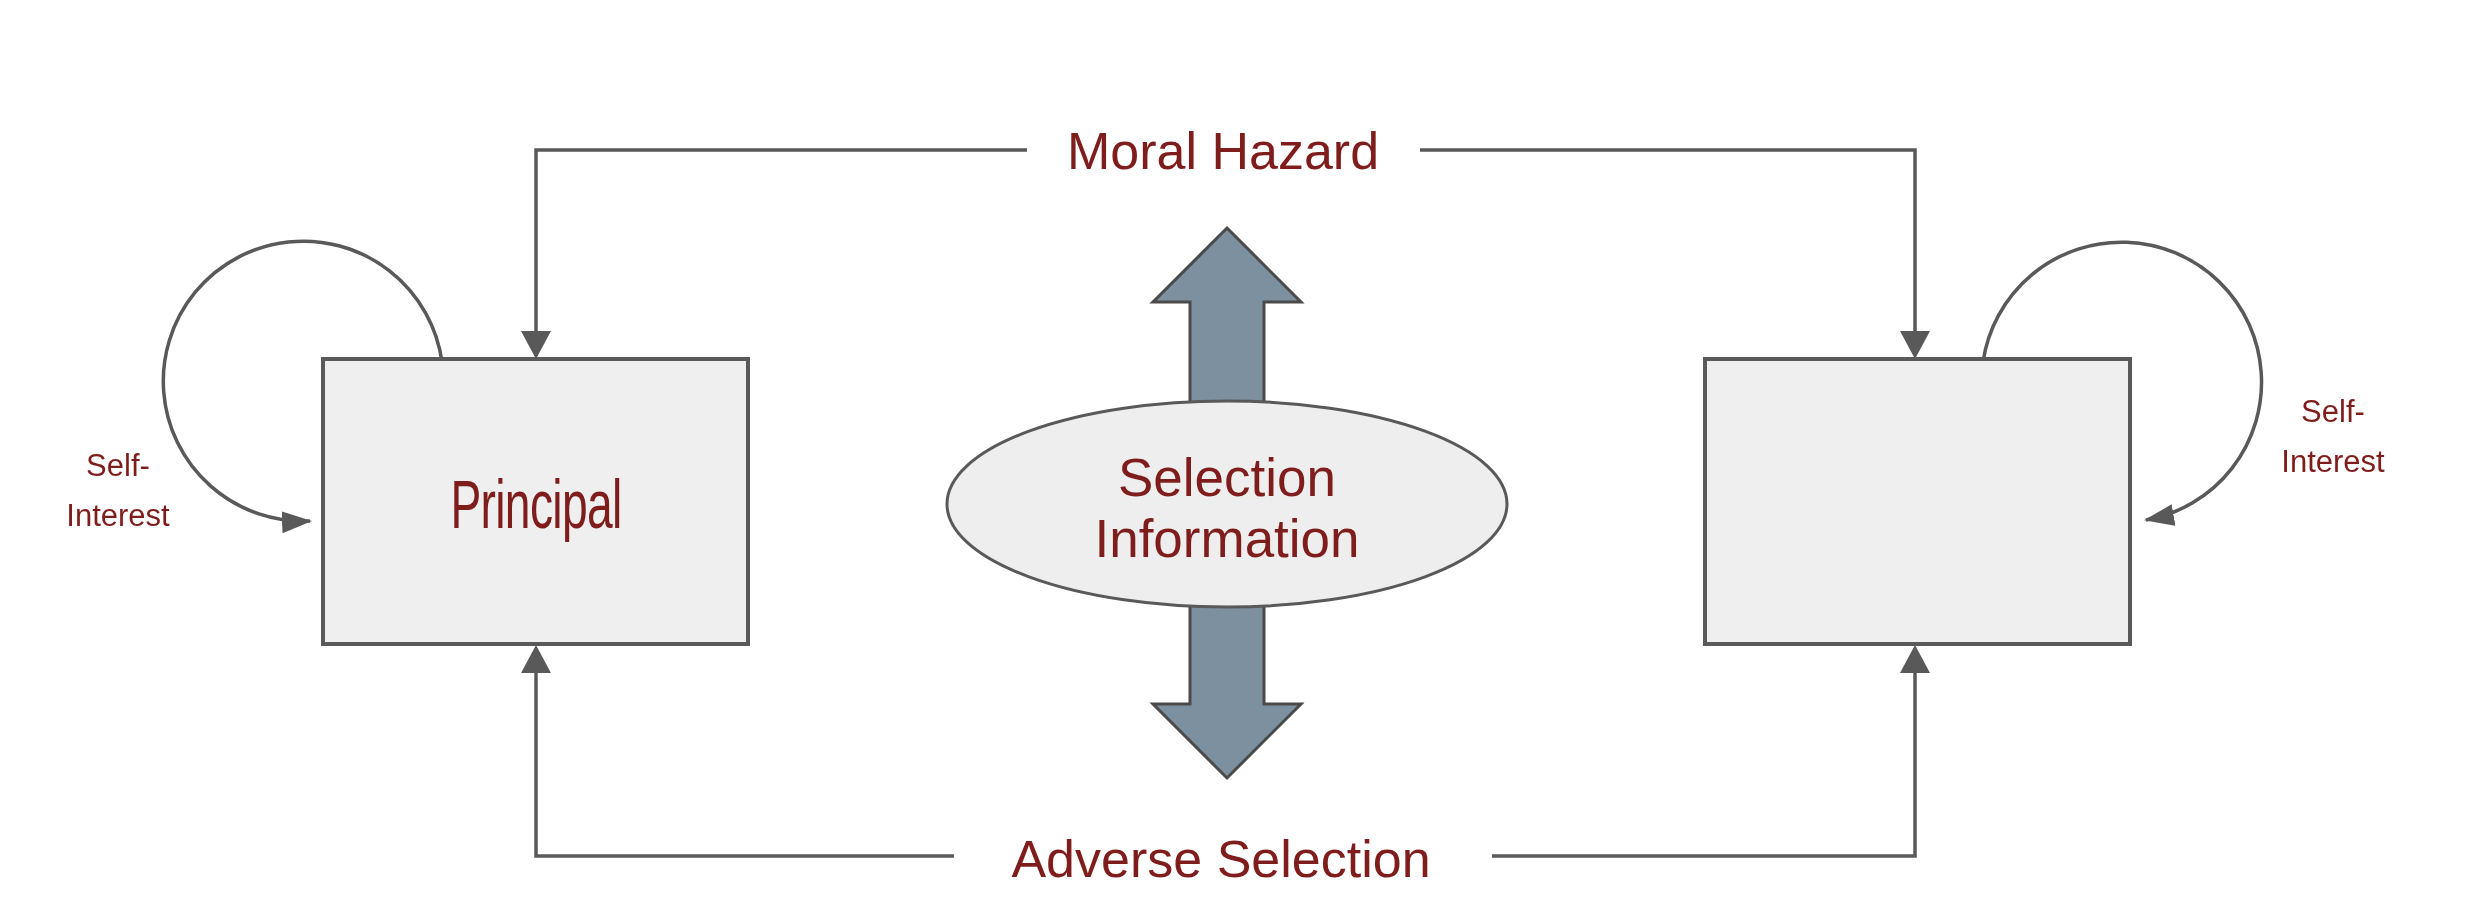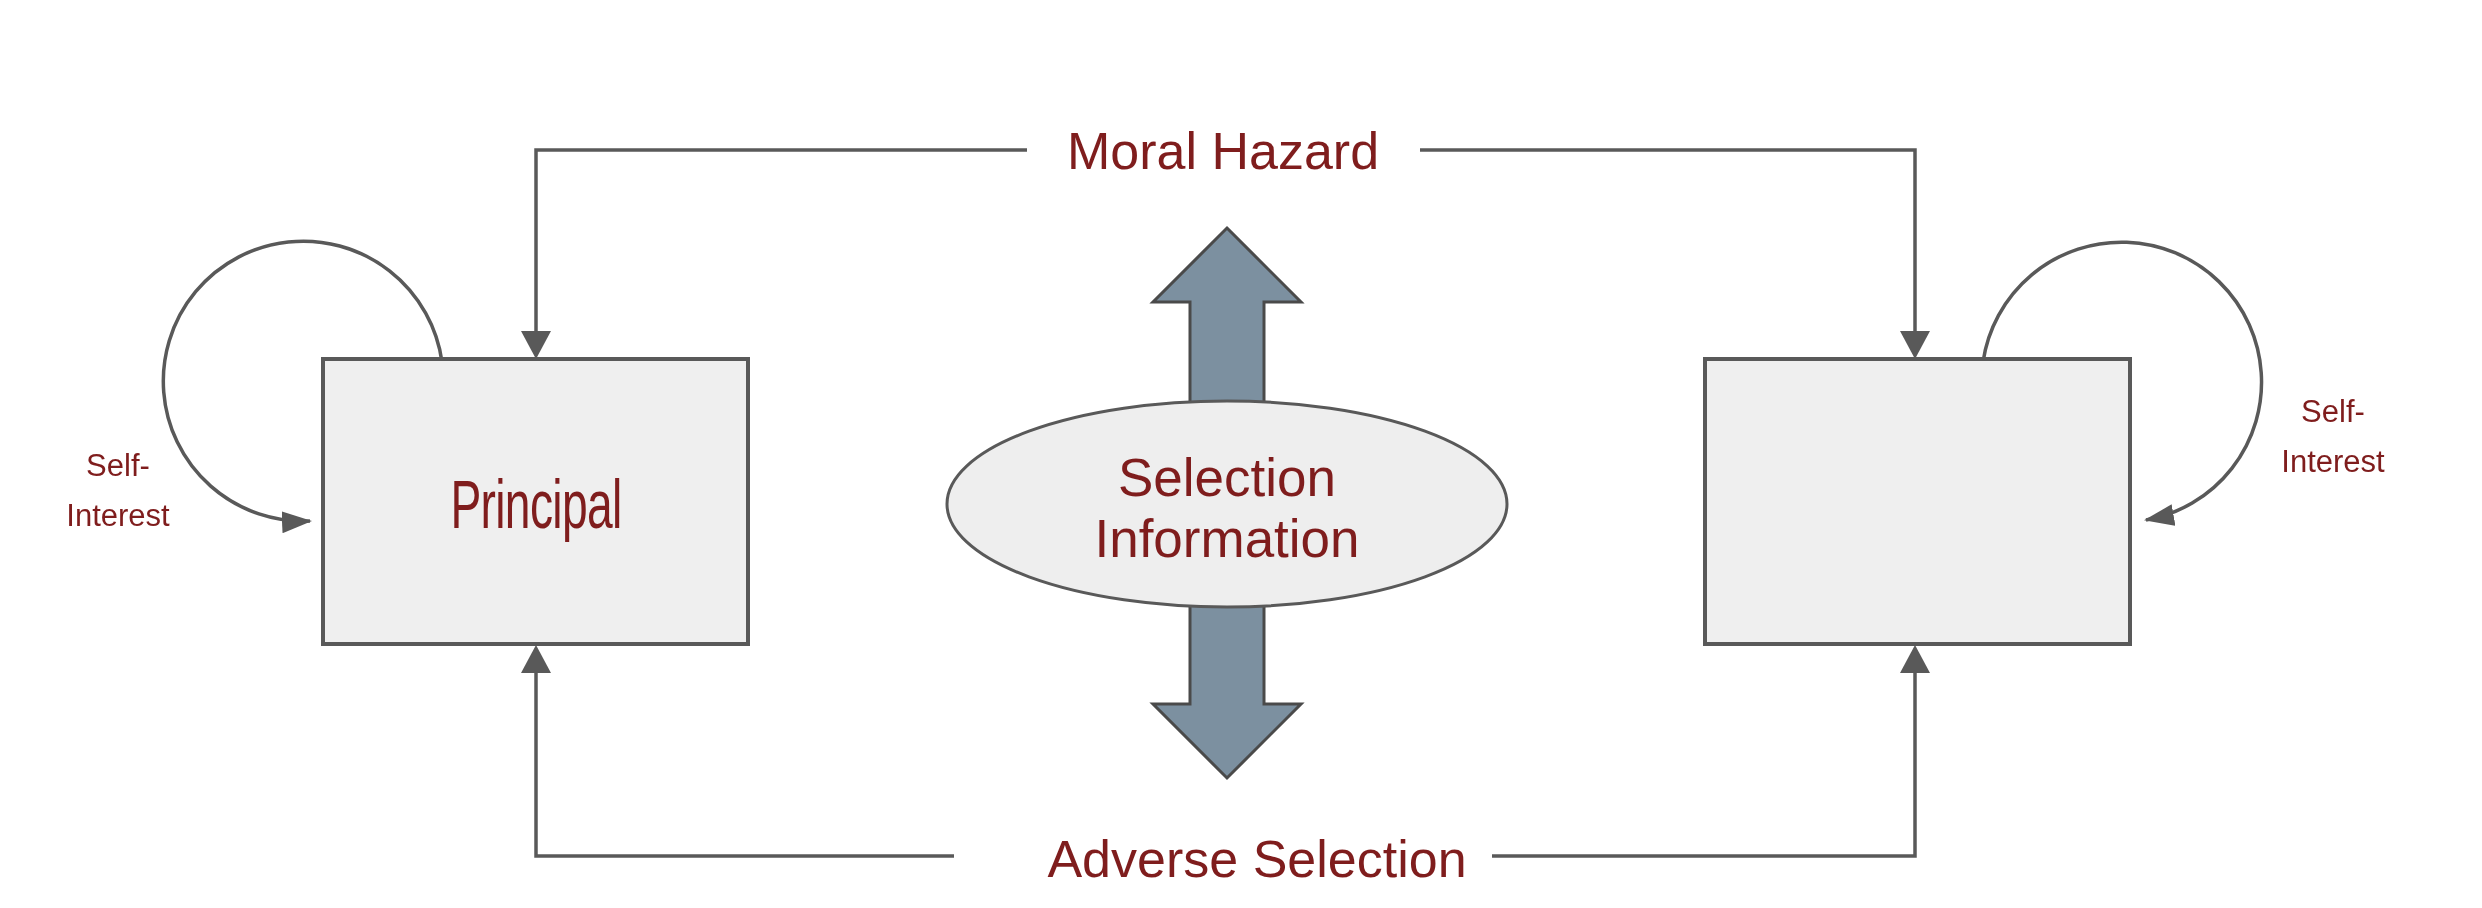--- a/index.html
+++ b/index.html
@@ -70,21 +70,21 @@
     <polygon points="1227,228 1301,302 1264,302 1264,704 1301,704 1227,778 1153,704 1190,704 1190,302 1153,302" fill="#7c90a0" stroke="#4a4a4a" stroke-width="3"></polygon>
 
     <ellipse cx="1227" cy="504" rx="280" ry="103" fill="#eeeeee" stroke="#595959" stroke-width="3"></ellipse>
 
     <rect x="323" y="359" width="425" height="285" fill="#efefef" stroke="#595959" stroke-width="4"></rect>
     <rect x="1705" y="359" width="425" height="285" fill="#efefef" stroke="#595959" stroke-width="4"></rect>
   </svg>
 
   <div class="label edge-label" style="left:1223px; top:151px;">Moral Hazard</div>
 
-  <div class="label edge-label" style="left:1221px; top:859px;margin-left:36px;">Adverse Selection</div>
+  <div class="label edge-label" style="left:1221px; top:859px;">Adverse Selection</div>
 
   <div class="label node-label" style="left:536px; top:504px;">
     <span class="condense">Principal</span>
   </div>
 
 
   <div class="label ellipse-label" style="left:1227px; top:508px;">
     <div>Selection</div>
     <div>Information</div>
   </div>

